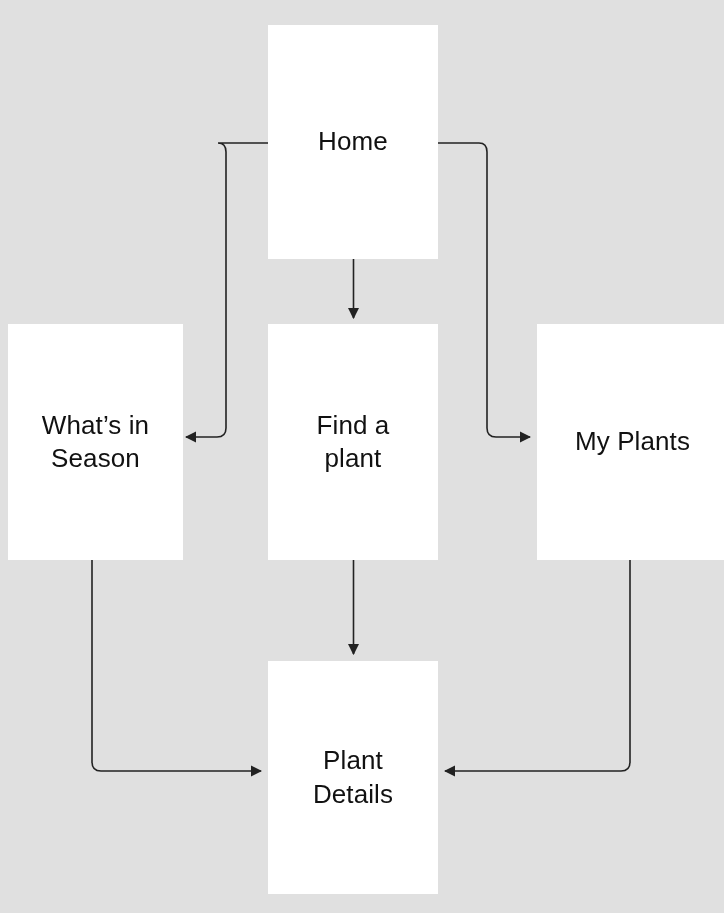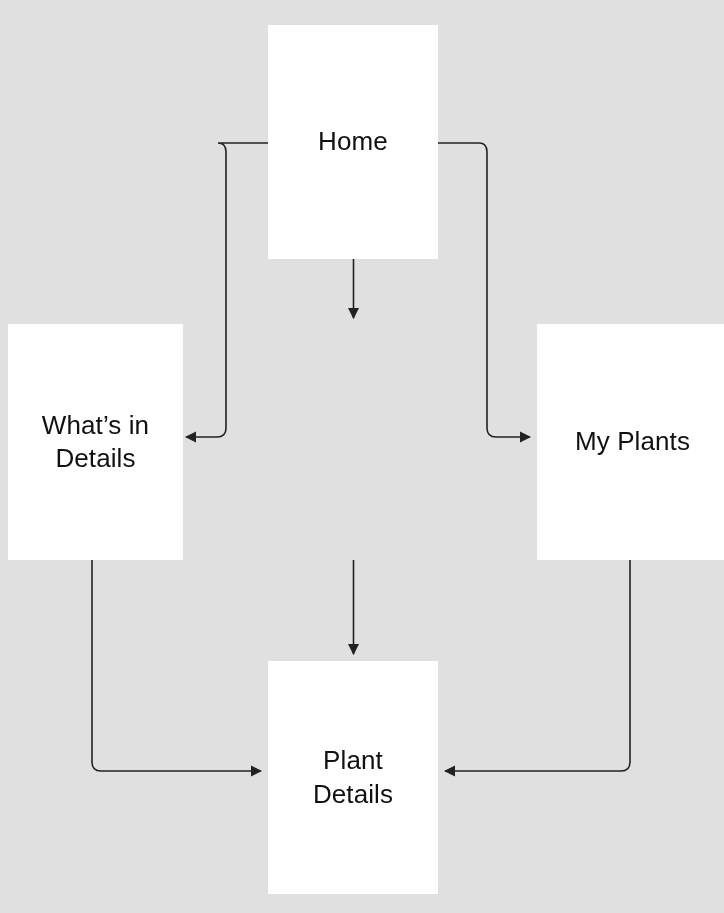--- a/index.html
+++ b/index.html
@@ -79,23 +79,27 @@
 
     <path d="M 630 560 L 630 762 Q 630 771 621 771 L 445 771" fill="none" stroke="#222222" stroke-width="1.6" marker-end="url(#arrow-head)"></path>
   </svg>
 
   <div class="node" id="node-home">
     <span class="node-label">Home</span>
   </div>
 
   <div class="node" id="node-whats-in-season">
     <span class="node-label">What’s in
-Details</span>
+Season</span>
   </div>
 
+  <div class="node" id="node-find-a-plant">
+    <span class="node-label">Find a
+plant</span>
+  </div>
 
   <div class="node" id="node-my-plants">
     <span class="node-label">My Plants</span>
   </div>
 
   <div class="node" id="node-plant-details">
     <span class="node-label">Plant
 Details</span>
   </div>
 

